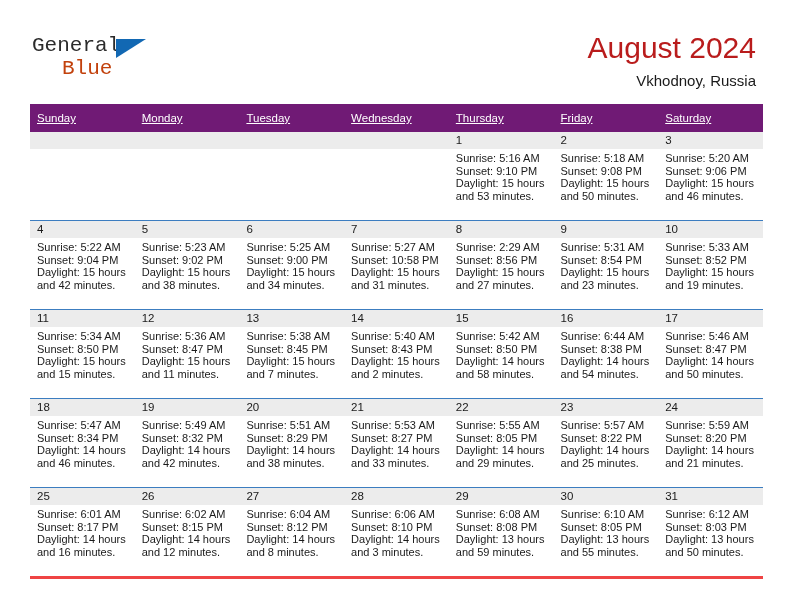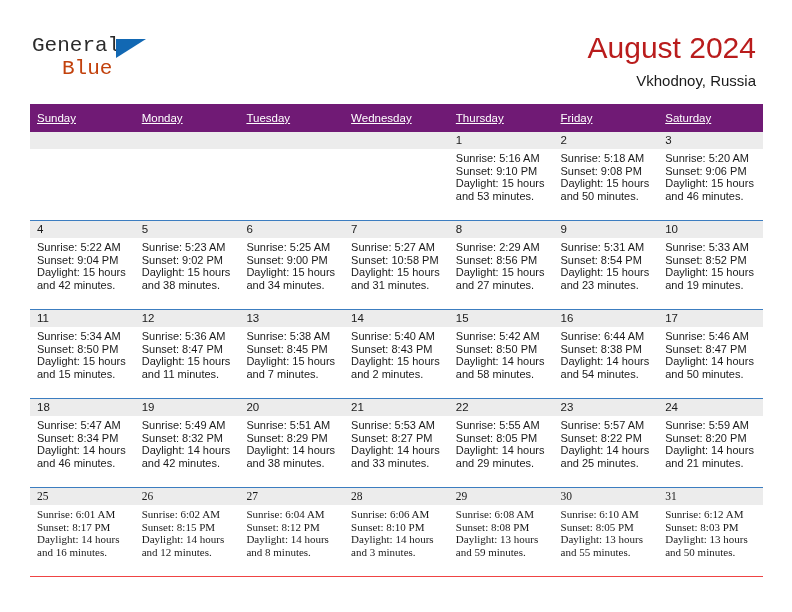--- a/index.html
+++ b/index.html
@@ -108,22 +108,21 @@
   }
   .calendar td {
     vertical-align: top;
     padding: 0;
     border: none;
     border-bottom: 1px solid #3c7dc0;
     height: 88px;
     background: #ffffff;
   }
   .calendar tr:last-child td {
-    border-bottom: 1px solid #ef4444;
-    font-family: Liberation Serif, serif;
+    border-bottom: 3px solid #ef4444;
   }
   .cell-inner {
     position: relative;
     height: 88px;
     box-sizing: border-box;
   }
   .daynum-band {
     background: #ececec;
     height: 17px;
     padding: 1px 0 0 7px;

